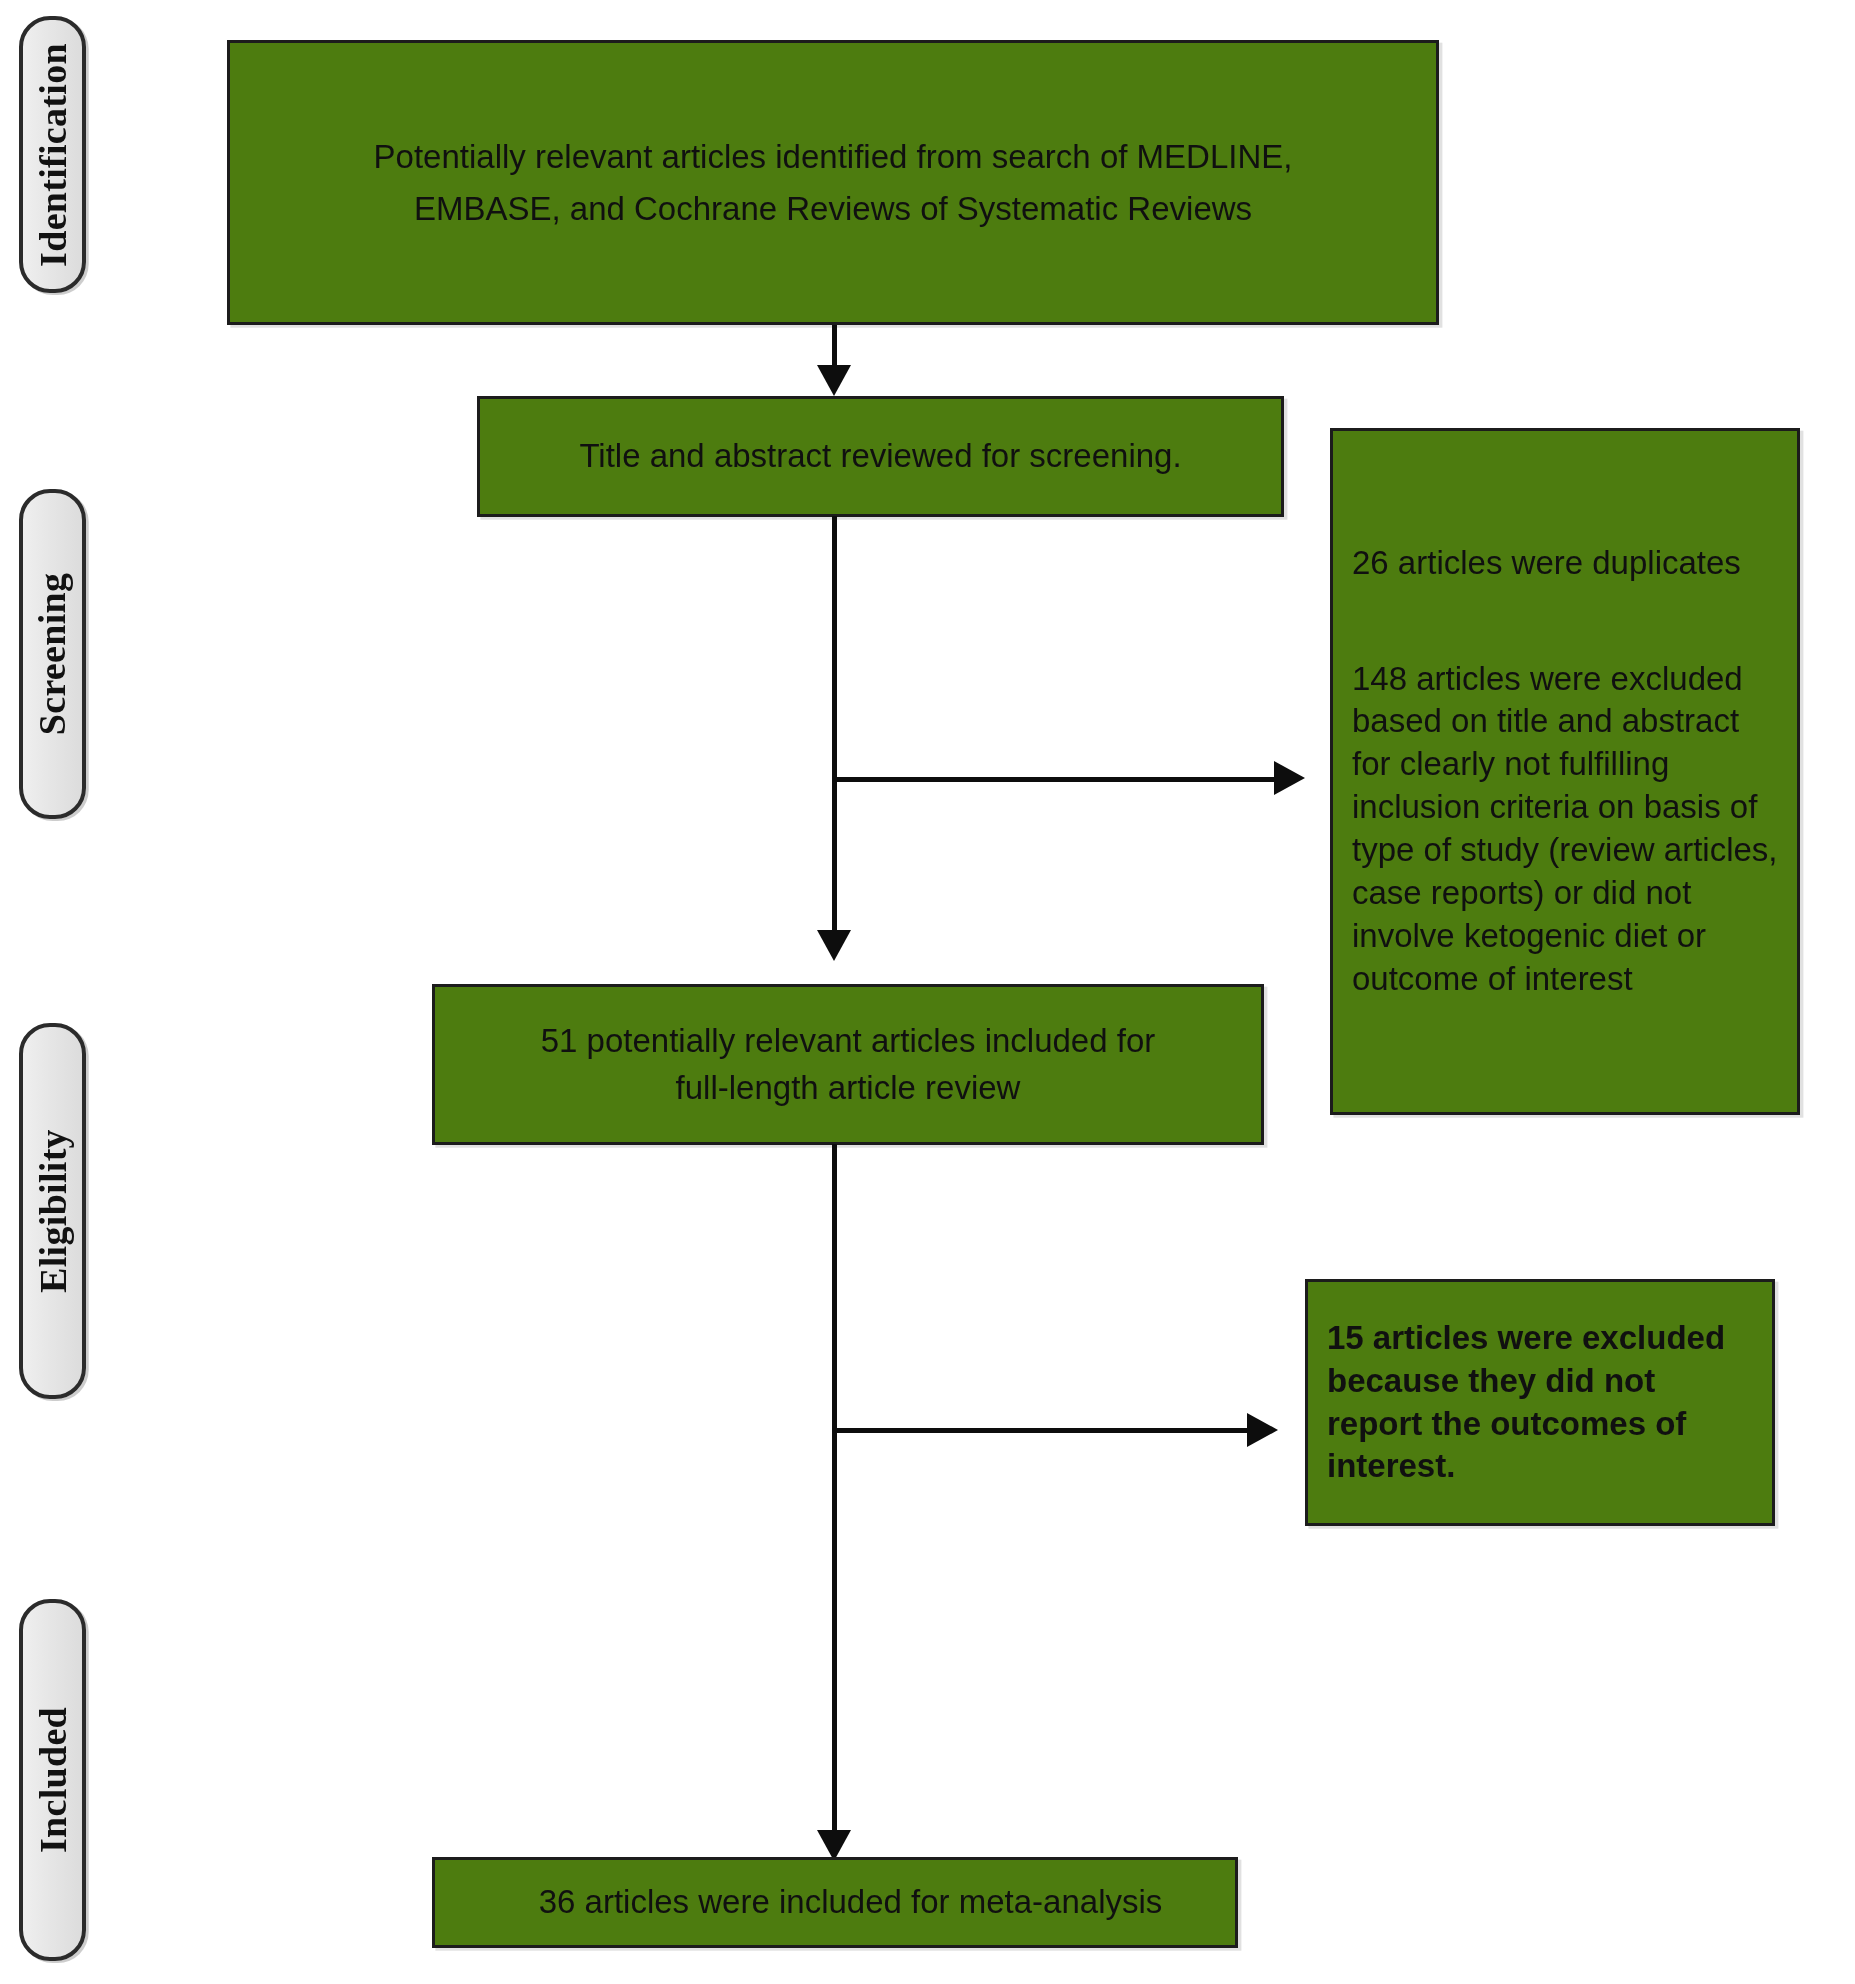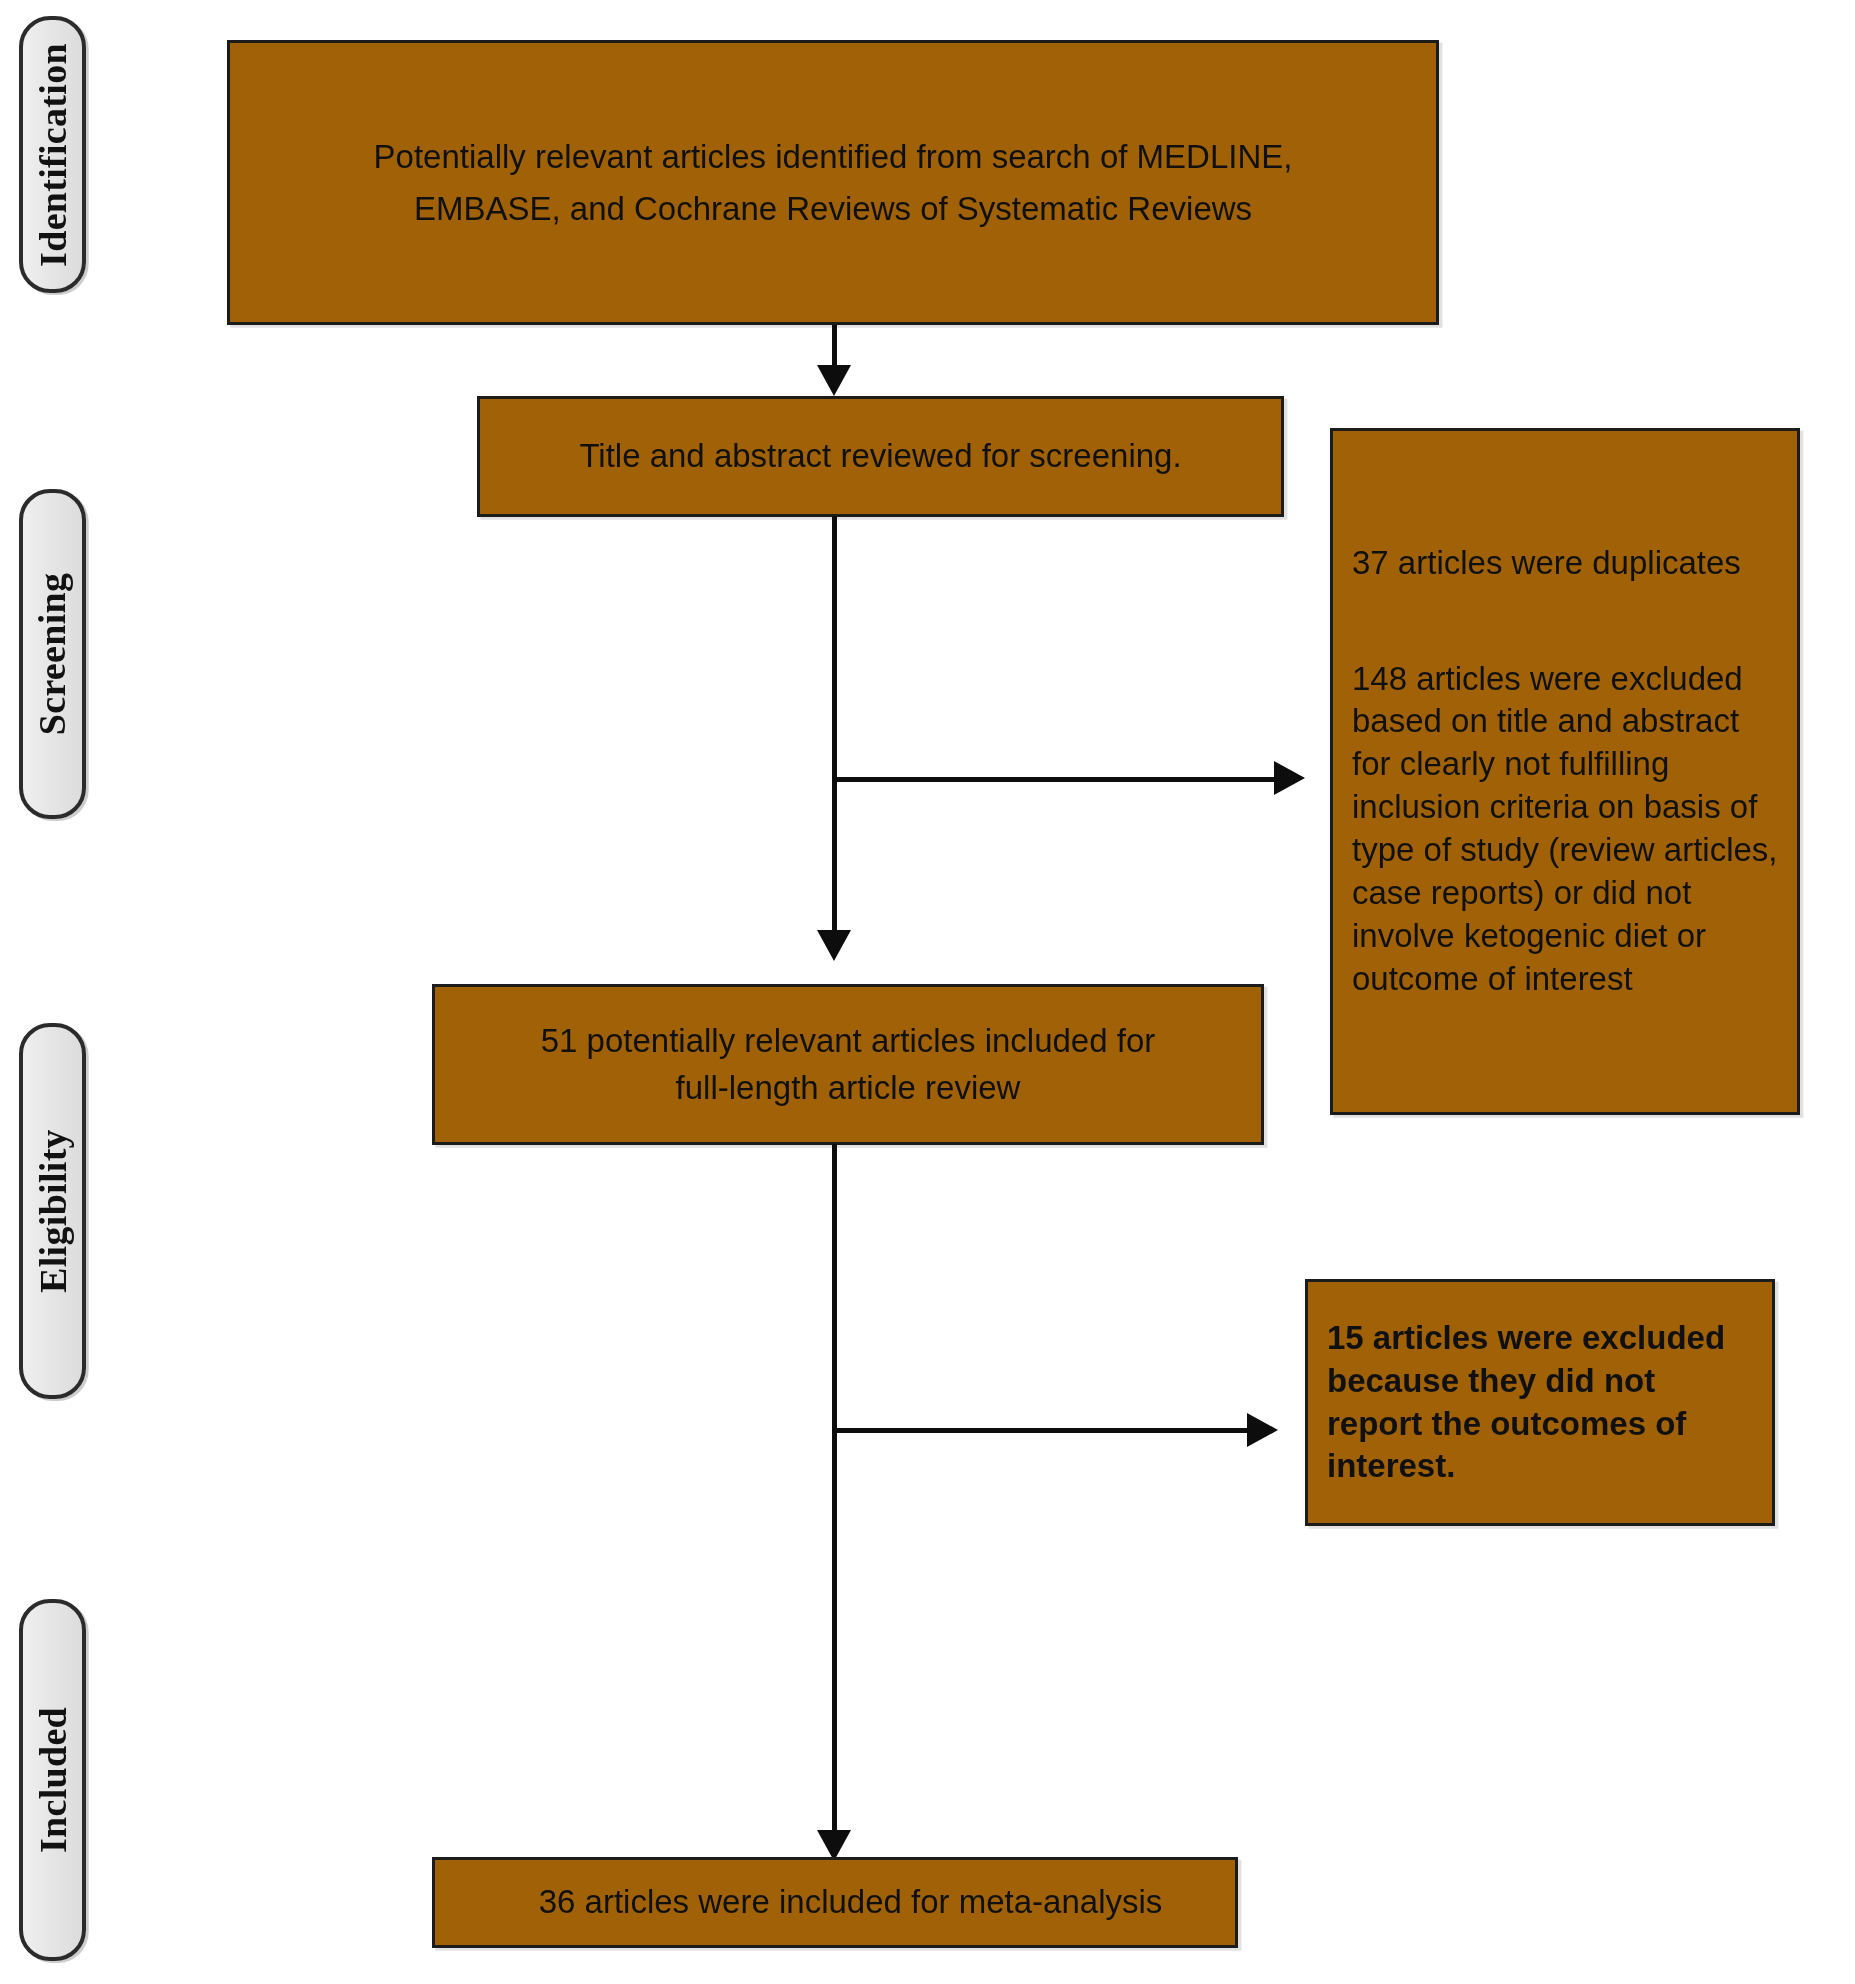--- a/index.html
+++ b/index.html
@@ -41,21 +41,21 @@
     color: #121212;
     white-space: nowrap;
     transform: rotate(-90deg);
     transform-origin: center center;
     line-height: 1;
   }
 
   
   .flow-box {
     position: absolute;
-    background: #a16207;
+    background: #4d7c0f;
     border: 3.4px solid #1c1c1c;
     box-sizing: border-box;
     box-shadow: 3.4px 2.7px 0 rgba(120,120,120,0.22);
     display: flex;
     flex-direction: column;
     justify-content: center;
   }
   .flow-box .box-text {
     font-family: "Liberation Sans", sans-serif;
     font-size: 33px;
@@ -136,21 +136,21 @@
   </div>
 
   <div class="conn-v" style="left:832px; top:516px; height:416px;"></div>
   <div class="arrow-down" style="left:817px; top:930px;"></div>
 
   <div class="conn-h" style="left:832px; top:777px; width:444px;"></div>
   <div class="arrow-right" style="left:1274px; top:761px;"></div>
 
   <div class="flow-box" style="left:1330px; top:428px; width:470px; height:687px;">
     <div class="box-text box-left tight" style="padding:0 19px;">
-      <p class="para">37 articles were duplicates</p>
+      <p class="para">26 articles were duplicates</p>
       <p class="para">148 articles were excluded based on title and abstract for clearly not fulfilling inclusion criteria on basis of type of study (review articles, case reports) or did not involve ketogenic diet or outcome of interest</p>
     </div>
   </div>
 
   <div class="flow-box" style="left:432px; top:984px; width:832px; height:161px;">
     <div class="box-text box-center">51 potentially relevant articles included for</div>
     <div class="box-text box-center">full-length article review</div>
   </div>
 
   <div class="conn-v" style="left:832px; top:1144px; height:687px;"></div>

